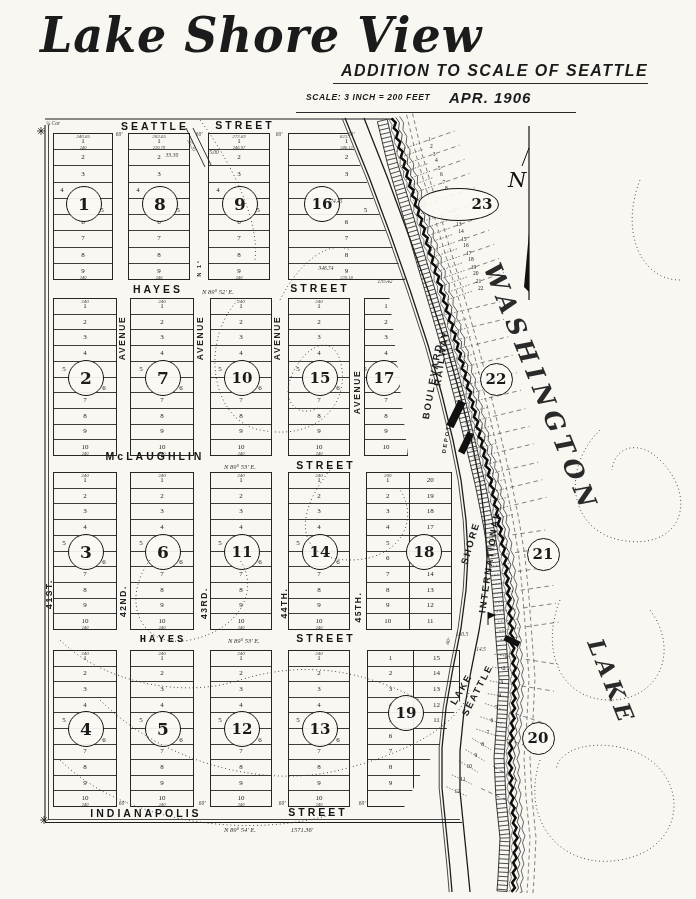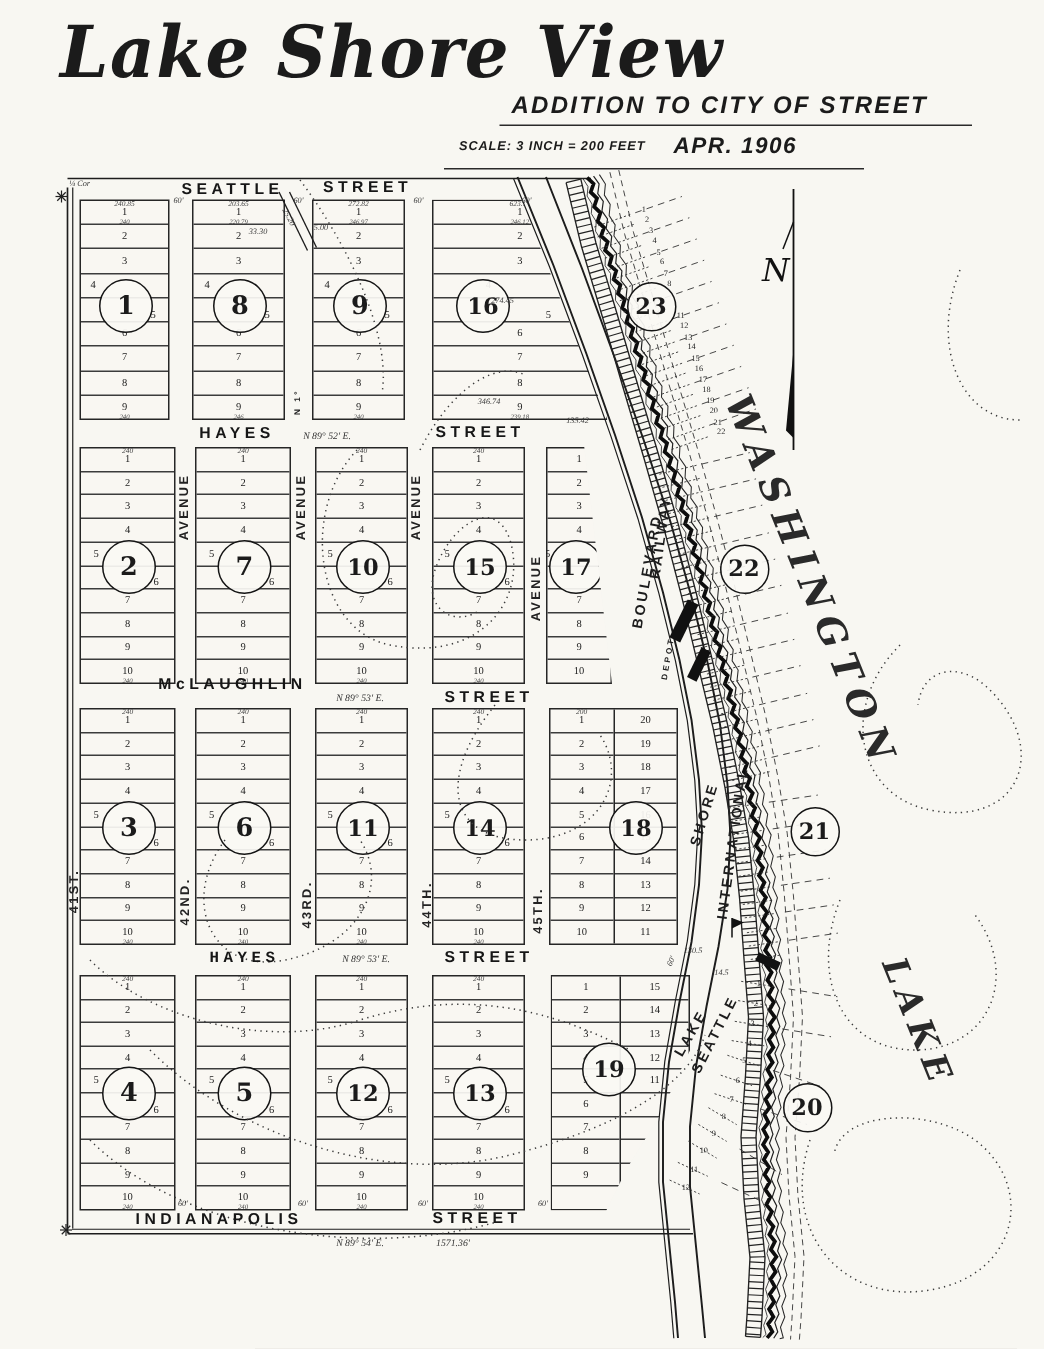--- a/index.html
+++ b/index.html
@@ -39,21 +39,21 @@
         font-family:"DejaVu Serif",serif;font-weight:bold;z-index:5;}
   svg.art{position:absolute;left:0;top:0;z-index:3;pointer-events:none;}
   .northN{position:absolute;font-family:"DejaVu Serif",serif;font-style:italic;font-size:21px;
         color:#111;z-index:6;}
 </style>
 </head>
 <body>
 
 <div class="page">
   <div class="ttl">Lake Shore View</div>
-  <div class="sub">ADDITION  TO  CITY  OF  STREET</div>
+  <div class="sub">ADDITION  TO  SCALE  OF  SEATTLE</div>
   <div class="scl">SCALE: 3 INCH = 200 FEET</div>
   <div class="dt">APR. 1906</div>
   <div class="hline" style="left:333px;top:83px;width:315px;"></div>
   <div class="hline" style="left:296px;top:112px;width:280px;"></div>
   <div class="northN" style="left:508px;top:168px;">N</div>
   <svg class="art" id="artwork" width="696" height="899" viewBox="0 0 696 899">
       <line x1="45" y1="119" x2="394" y2="119" stroke="#1d1d1d" stroke-width="1.1"></line>
       <line x1="45" y1="125" x2="45" y2="822" stroke="#1d1d1d" stroke-width="1.1"></line>
       <line x1="48.5" y1="125" x2="48.5" y2="819" stroke="#1d1d1d" stroke-width="0.8"></line>
       <line x1="45" y1="822.5" x2="462" y2="822.5" stroke="#1d1d1d" stroke-width="1.1"></line>
@@ -464,21 +464,21 @@
       <div class="lbl dim" style="left: 448px; top: 641px; transform: translate(-50%, -50%) rotate(-65deg);">60'</div>
       <div class="lbl cor-lbl" style="left: 432px; top: 381px; transform: translate(-50%, -50%) rotate(-80deg);">BOULEVARD</div>
       <div class="lbl cor-lbl" style="left: 441px; top: 358px; transform: translate(-50%, -50%) rotate(-82deg);">RAILWAY</div>
       <div class="lbl cor-lbl" style="left: 470px; top: 543px; transform: translate(-50%, -50%) rotate(-73deg);">SHORE</div>
       <div class="lbl cor-lbl" style="left: 489px; top: 562px; transform: translate(-50%, -50%) rotate(-82deg);">INTERNATIONAL</div>
       <div class="lbl cor-lbl" style="left: 461px; top: 689px; transform: translate(-50%, -50%) rotate(-60deg);">LAKE</div>
       <div class="lbl cor-lbl" style="left: 477px; top: 690px; transform: translate(-50%, -50%) rotate(-63deg);">SEATTLE</div>
       <div class="lbl cor-lbl" style="font-size: 5.5px; left: 446px; top: 439px; transform: translate(-50%, -50%) rotate(-80deg);">DEPOT</div>
       <div class="lbl lake-lbl" style="font-size: 25px; letter-spacing: 6px; left: 541px; top: 388px; transform: translate(-50%, -50%) rotate(68deg);">WASHINGTON</div>
       <div class="lbl lake-lbl" style="font-size: 23px; letter-spacing: 5px; left: 612px; top: 682px; transform: translate(-50%, -50%) rotate(68deg);">LAKE</div>
-      <div class="blk-circle" style="width: 31px; height: 31px; font-size: 15px; left: 417.5px; top: 187.5px; position: absolute; z-index: 6;">23</div>
+      <div class="blk-circle" style="width: 31px; height: 31px; font-size: 15px; left: 417.5px; top: 187.5px; position: absolute; z-index: 6; padding-left: 48px;">23</div>
       <div class="blk-circle" style="width: 31px; height: 31px; font-size: 15px; left: 479.5px; top: 362.5px; position: absolute; z-index: 6;">22</div>
       <div class="blk-circle" style="width: 31px; height: 31px; font-size: 15px; left: 526.5px; top: 537.5px; position: absolute; z-index: 6;">21</div>
       <div class="blk-circle" style="width: 31px; height: 31px; font-size: 15px; left: 521.5px; top: 721.5px; position: absolute; z-index: 6;">20</div>
     </div>
   <div id="blocks">
       <div class="block" style="left: 53px; top: 133px; width: 60px; height: 147px;">
         <div class="bcol">
           <div class="lrow">
             <span class="lnum">1</span>
             <span class="tdim">240.85</span>

